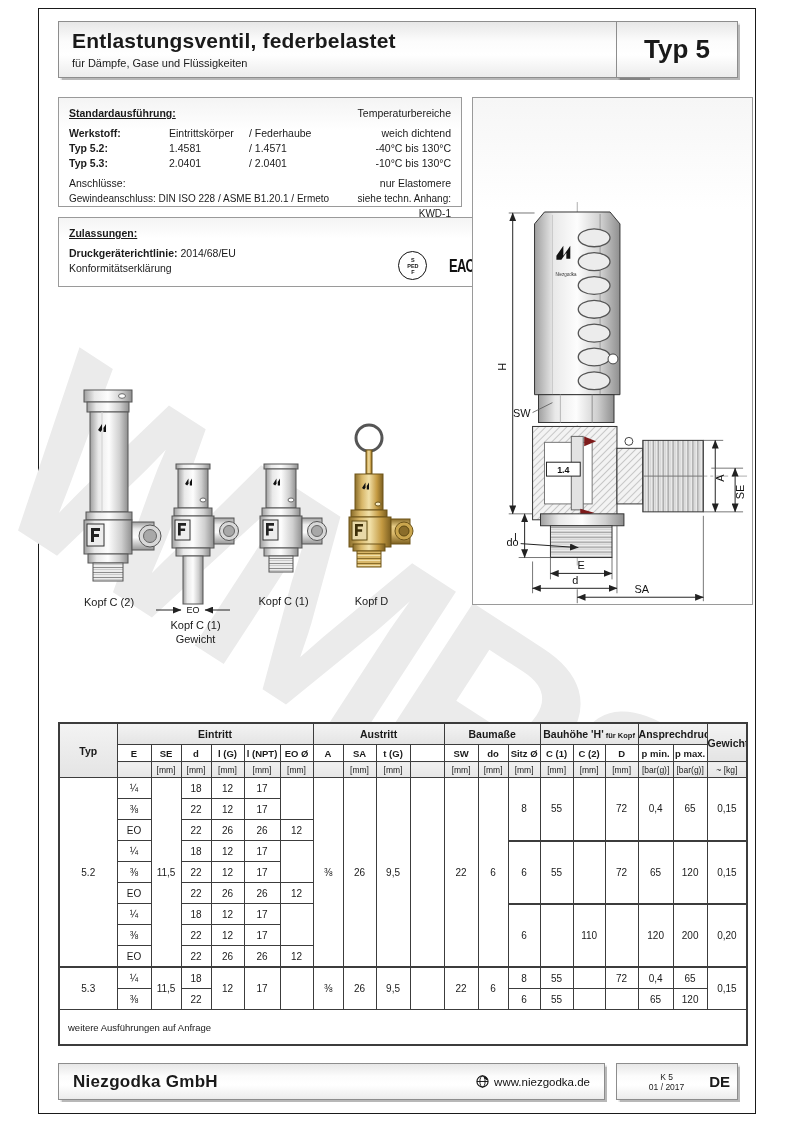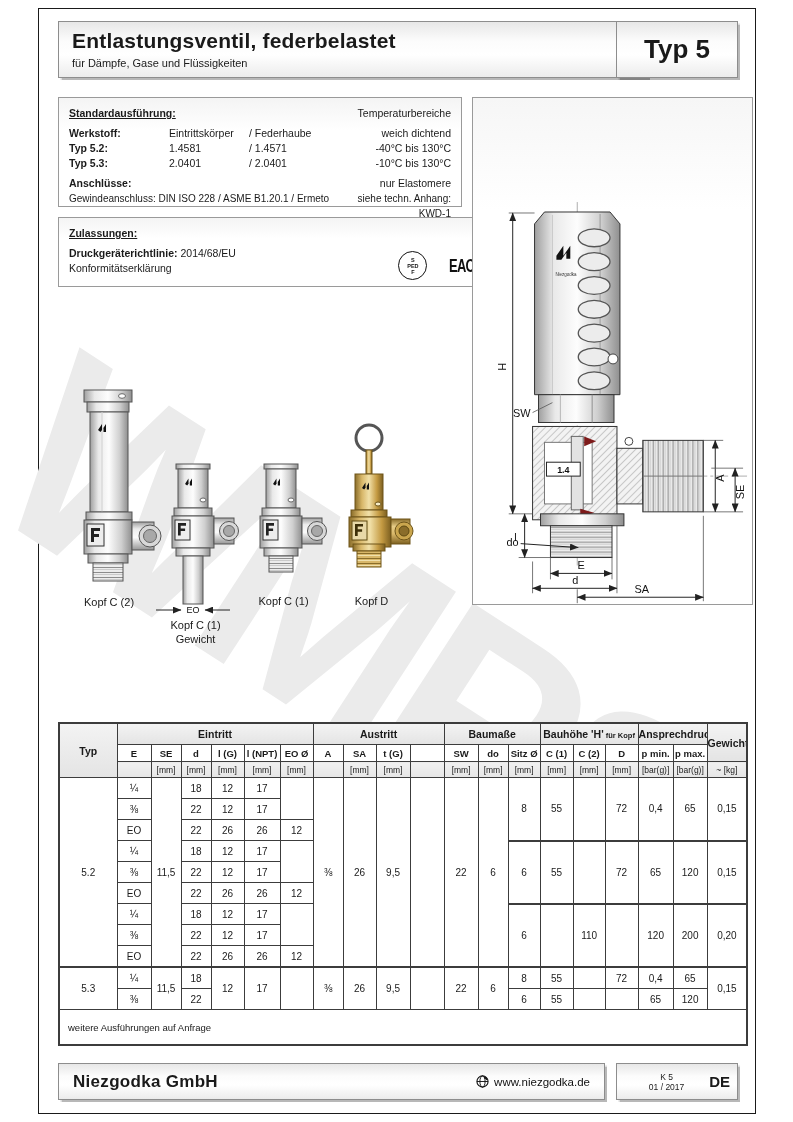--- a/index.html
+++ b/index.html
@@ -152,21 +152,21 @@
       <span class="rt">-40°C bis 130°C</span>
     </div>
     <div class="row">
       <span class="lbl">Typ 5.3:</span>
       <span class="c1">2.0401</span>
       <span class="c2">/ 2.0401</span>
       <span class="rt">-10°C bis 130°C</span>
     </div>
     <div class="gap"></div>
     <div class="row">
-      <span style="font-weight:bold">Anschlüsse:</span>
+      <span style="font-weight:normal">Anschlüsse:</span>
       <span class="rt">nur Elastomere</span>
     </div>
     <div class="row small-row">
       <span>Gewindeanschluss: DIN ISO 228 / ASME B1.20.1 / Ermeto</span>
       <span class="rt">siehe techn. Anhang: KWD-1</span>
     </div>
   </div>
 
   <div class="ibox zul-box">
     <div><span class="h-ul">Zulassungen:</span></div>

